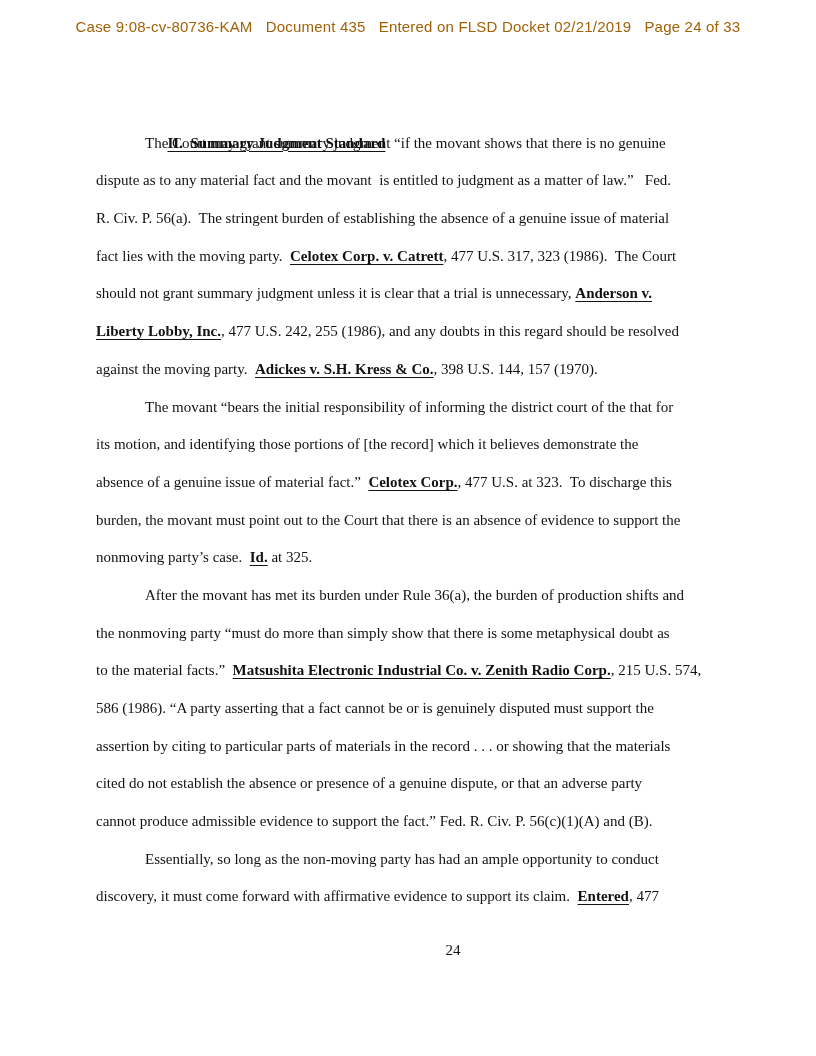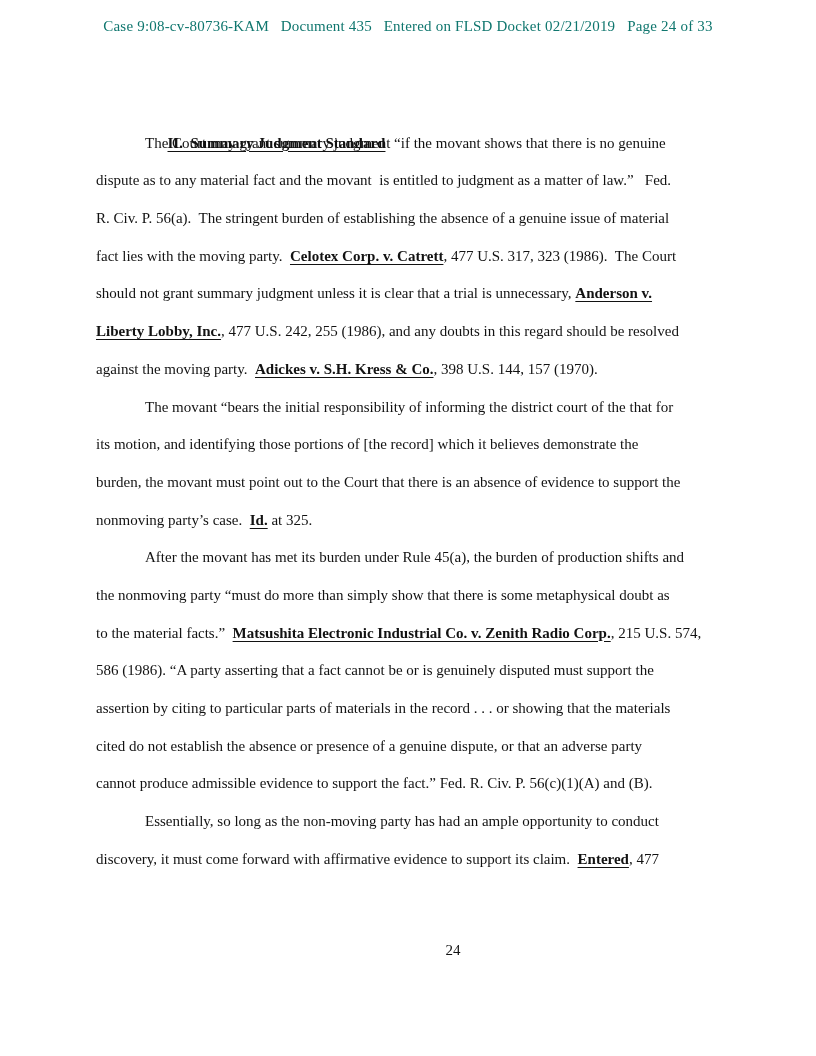--- a/index.html
+++ b/index.html
@@ -57,39 +57,40 @@
     font-size: 15px;
     line-height: 20px;
     padding-left: 45px;
   }
 </style>
 </head>
 <body>
 
 <div class="page">
 
-  <div class="court-header" style="color: #0f766e; font-family: Liberation Serif, serif;">Case 9:08-cv-80736-KAM   Document 435   Entered on FLSD Docket 02/21/2019   Page 24 of 33</div>
+  <div class="court-header" style="color: #a16207;">Case 9:08-cv-80736-KAM   Document 435   Entered on FLSD Docket 02/21/2019   Page 24 of 33</div>
 
   <div class="doc-body">
     <div class="line indent">
       <span class="u">II.  Summary Judgment Standard</span>
     </div>
     <div>
         <div class="line indent"><span class="">The Court may grant summary judgment “if the movant shows that there is no genuine</span></div>
         <div class="line"><span class="">dispute as to any material fact and the movant  is entitled to judgment as a matter of law.”   Fed.</span></div>
         <div class="line"><span class="">R. Civ. P. 56(a).  The stringent burden of establishing the absence of a genuine issue of material</span></div>
         <div class="line"><span class="">fact lies with the moving party.  </span><span class="u">Celotex Corp. v. Catrett</span><span class="">, 477 U.S. 317, 323 (1986).  The Court</span></div>
         <div class="line"><span class="">should not grant summary judgment unless it is clear that a trial is unnecessary, </span><span class="u">Anderson v.</span></div>
         <div class="line"><span class="u">Liberty Lobby, Inc.</span><span class="">, 477 U.S. 242, 255 (1986), and any doubts in this regard should be resolved</span></div>
         <div class="line"><span class="">against the moving party.  </span><span class="u">Adickes v. S.H. Kress &amp; Co.</span><span class="">, 398 U.S. 144, 157 (1970).</span></div>
         <div class="line indent"><span class="">The movant “bears the initial responsibility of informing the district court of the that for</span></div>
         <div class="line"><span class="">its motion, and identifying those portions of [the record] which it believes demonstrate the</span></div>
+        <div class="line"><span class="">absence of a genuine issue of material fact.”  </span><span class="u">Celotex Corp.</span><span class="">, 477 U.S. at 323.  To discharge this</span></div>
         <div class="line"><span class="">burden, the movant must point out to the Court that there is an absence of evidence to support the</span></div>
         <div class="line"><span class="">nonmoving party’s case.  </span><span class="u">Id.</span><span class=""> at 325.</span></div>
-        <div class="line indent"><span class="">After the movant has met its burden under Rule 45(a), the burden of production shifts and</span></div>
+        <div class="line indent"><span class="">After the movant has met its burden under Rule 36(a), the burden of production shifts and</span></div>
         <div class="line"><span class="">the nonmoving party “must do more than simply show that there is some metaphysical doubt as</span></div>
         <div class="line"><span class="">to the material facts.”  </span><span class="u">Matsushita Electronic Industrial Co. v. Zenith Radio Corp.</span><span class="">, 215 U.S. 574,</span></div>
         <div class="line"><span class="">586 (1986). “A party asserting that a fact cannot be or is genuinely disputed must support the</span></div>
         <div class="line"><span class="">assertion by citing to particular parts of materials in the record . . . or showing that the materials</span></div>
         <div class="line"><span class="">cited do not establish the absence or presence of a genuine dispute, or that an adverse party</span></div>
         <div class="line"><span class="">cannot produce admissible evidence to support the fact.” Fed. R. Civ. P. 56(c)(1)(A) and (B).</span></div>
         <div class="line indent"><span class="">Essentially, so long as the non-moving party has had an ample opportunity to conduct</span></div>
         <div class="line"><span class="">discovery, it must come forward with affirmative evidence to support its claim.  </span><span class="u">Entered</span><span class="">, 477</span></div>
       </div>
   </div>

